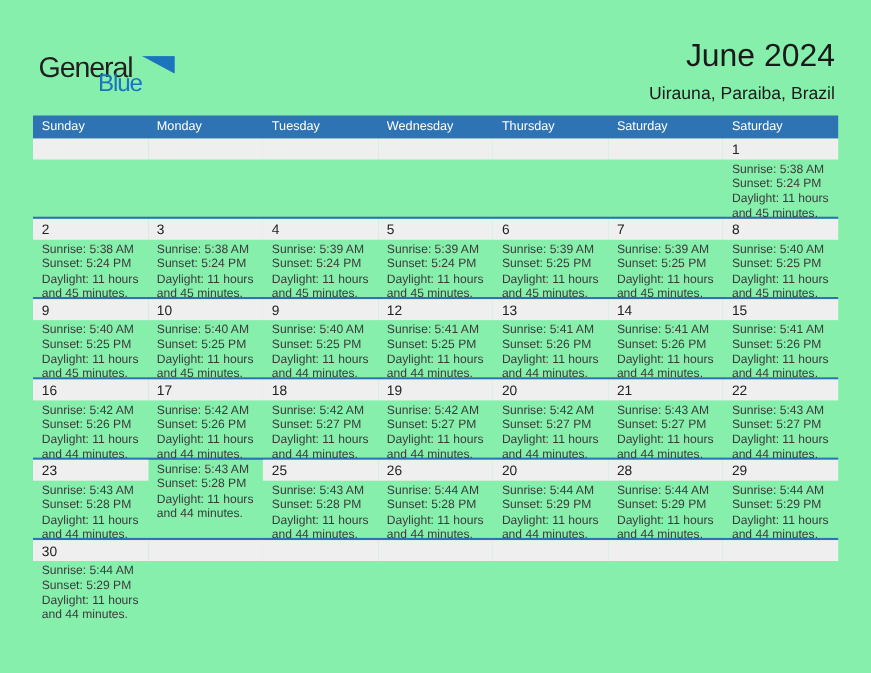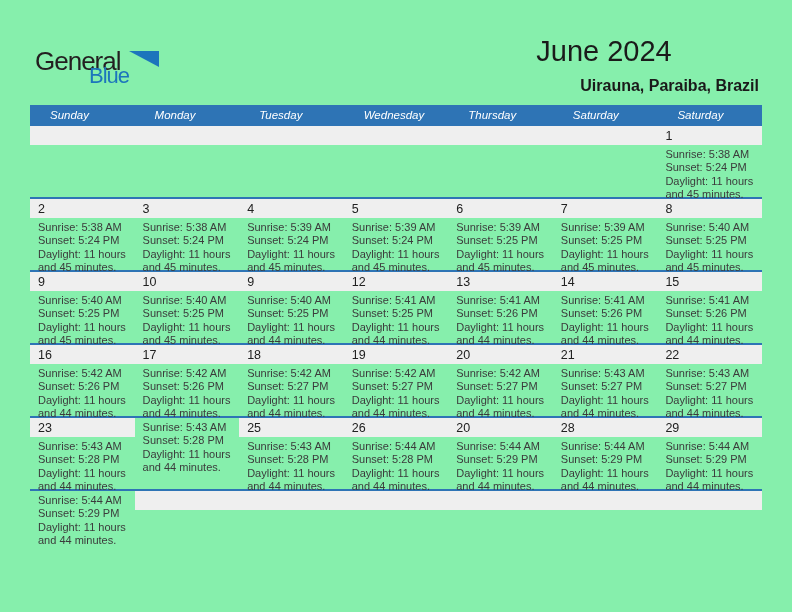--- a/index.html
+++ b/index.html
@@ -13,30 +13,30 @@
   .logo { position:absolute; left:35px; top:48px; width:120px; height:45px; }
   .logo-general { font-size:26px; letter-spacing:-1px; color:var(--logo-dark); line-height:1; }
   .logo-triangle {
     position:absolute; left:94px; top:3px; width:30px; height:16px;
     background:var(--logo-blue);
     clip-path:polygon(0 0, 100% 0, 100% 100%);
   }
   .logo-blue-word { position:absolute; left:54px; top:17px; font-size:22px; letter-spacing:-1px; color:var(--logo-blue); line-height:1; }
 
   
-  .title-block { position:absolute; right:33px; top:36px; color:#1a1a1a; }
+  .title-block { position:absolute; right:33px; top:36px; text-align:right; color:#1a1a1a; }
   .month-title { font-size:29px; font-weight:400; line-height:1.1; }
-  .location-sub { font-size:16px; font-weight:700; margin-top:9px;margin-left:44px; }
+  .location-sub { font-size:16px; font-weight:400; margin-top:9px;margin-left:44px; }
 
   
   .calendar { position:absolute; left:30px; top:105px; width:732px; }
   .cal-header { display:flex; background:var(--blue); height:21px; }
   .cal-header-cell {
     width:calc(100% / 7); color:#ffffff; font-size:11.5px;
-    padding:4px 0 0 20px; white-space:nowrap; overflow:hidden;font-style:italic;
+    padding:4px 0 0 8px; white-space:nowrap; overflow:hidden;
   }
   .week { display:flex; height:73px; border-bottom:2px solid var(--blue); }
   .week.last { border-bottom:none; }
   .day-cell { width:calc(100% / 7); }
   .day-num-band {
     height:19px; background:var(--band-gray);
     font-size:12.5px; color:#212121; padding:3px 0 0 8px;
   }
   .day-info {
     padding:3px 6px 0 8px; font-size:11px; line-height:13.4px; color:#3b3b3b;
@@ -323,20 +323,21 @@
             <div class="day-num-band">29</div>
             <div class="day-info">
               <div>Sunrise: 5:44 AM</div>
               <div>Sunset: 5:29 PM</div>
               <div>Daylight: 11 hours and 44 minutes.</div>
             </div>
           </div>
         </div>
         <div class="week last">
           <div class="day-cell">
+            <div class="day-num-band">30</div>
             <div class="day-info">
               <div>Sunrise: 5:44 AM</div>
               <div>Sunset: 5:29 PM</div>
               <div>Daylight: 11 hours and 44 minutes.</div>
             </div>
           </div>
           <div class="day-cell">
             <div class="day-num-band"></div>
           </div>
           <div class="day-cell">

